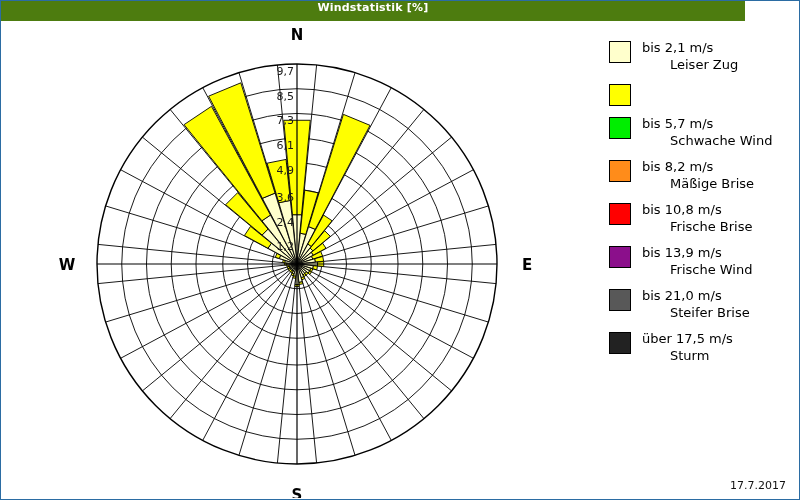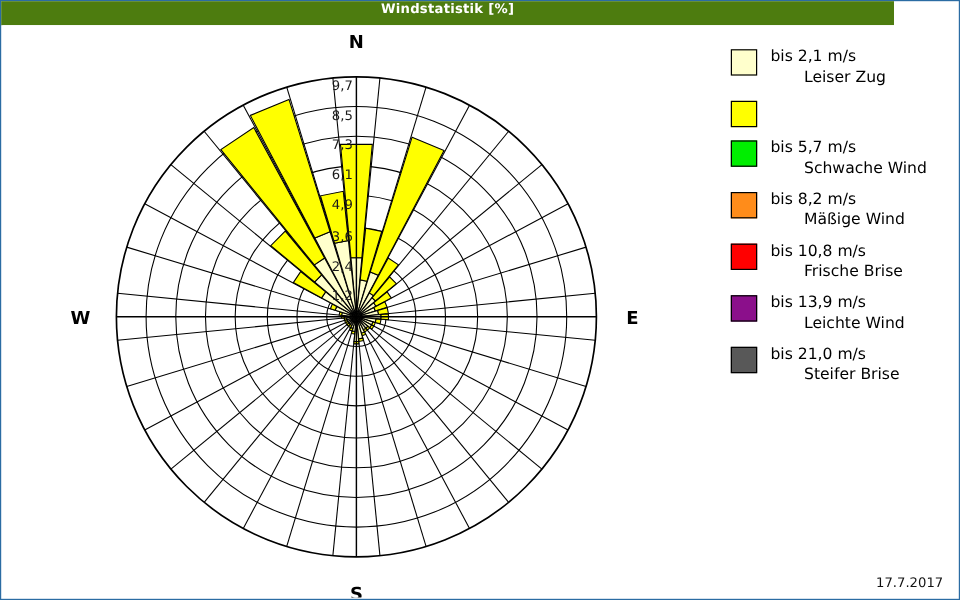--- a/index.html
+++ b/index.html
@@ -218,31 +218,35 @@
         </div>
         <div class="leg-row">
           <span class="swatch" style="background: rgb(255, 255, 0);"></span>
         </div>
         <div class="leg-row">
           <span class="swatch" style="background: rgb(0, 238, 0);"></span>
           <span class="leg-txt"><span>bis 5,7 m/s</span><span class="l2">Schwache Wind</span></span>
         </div>
         <div class="leg-row">
           <span class="swatch" style="background: rgb(255, 140, 26);"></span>
-          <span class="leg-txt"><span>bis 8,2 m/s</span><span class="l2">Mäßige Wind</span></span>
+          <span class="leg-txt"><span>bis 8,2 m/s</span><span class="l2">Mäßige Brise</span></span>
         </div>
         <div class="leg-row">
           <span class="swatch" style="background: rgb(255, 0, 0);"></span>
           <span class="leg-txt"><span>bis 10,8 m/s</span><span class="l2">Frische Brise</span></span>
         </div>
         <div class="leg-row">
           <span class="swatch" style="background: rgb(139, 15, 139);"></span>
-          <span class="leg-txt"><span>bis 13,9 m/s</span><span class="l2">Leichte Wind</span></span>
+          <span class="leg-txt"><span>bis 13,9 m/s</span><span class="l2">Frische Wind</span></span>
         </div>
         <div class="leg-row">
           <span class="swatch" style="background: rgb(88, 88, 88);"></span>
           <span class="leg-txt"><span>bis 21,0 m/s</span><span class="l2">Steifer Brise</span></span>
+        </div>
+        <div class="leg-row">
+          <span class="swatch" style="background: rgb(34, 34, 34);"></span>
+          <span class="leg-txt"><span>über 17,5 m/s</span><span class="l2">Sturm</span></span>
         </div>
       </div>
 
     <div id="datestamp">17.7.2017</div>
   </div>
 </div>
 
 </body></html>

